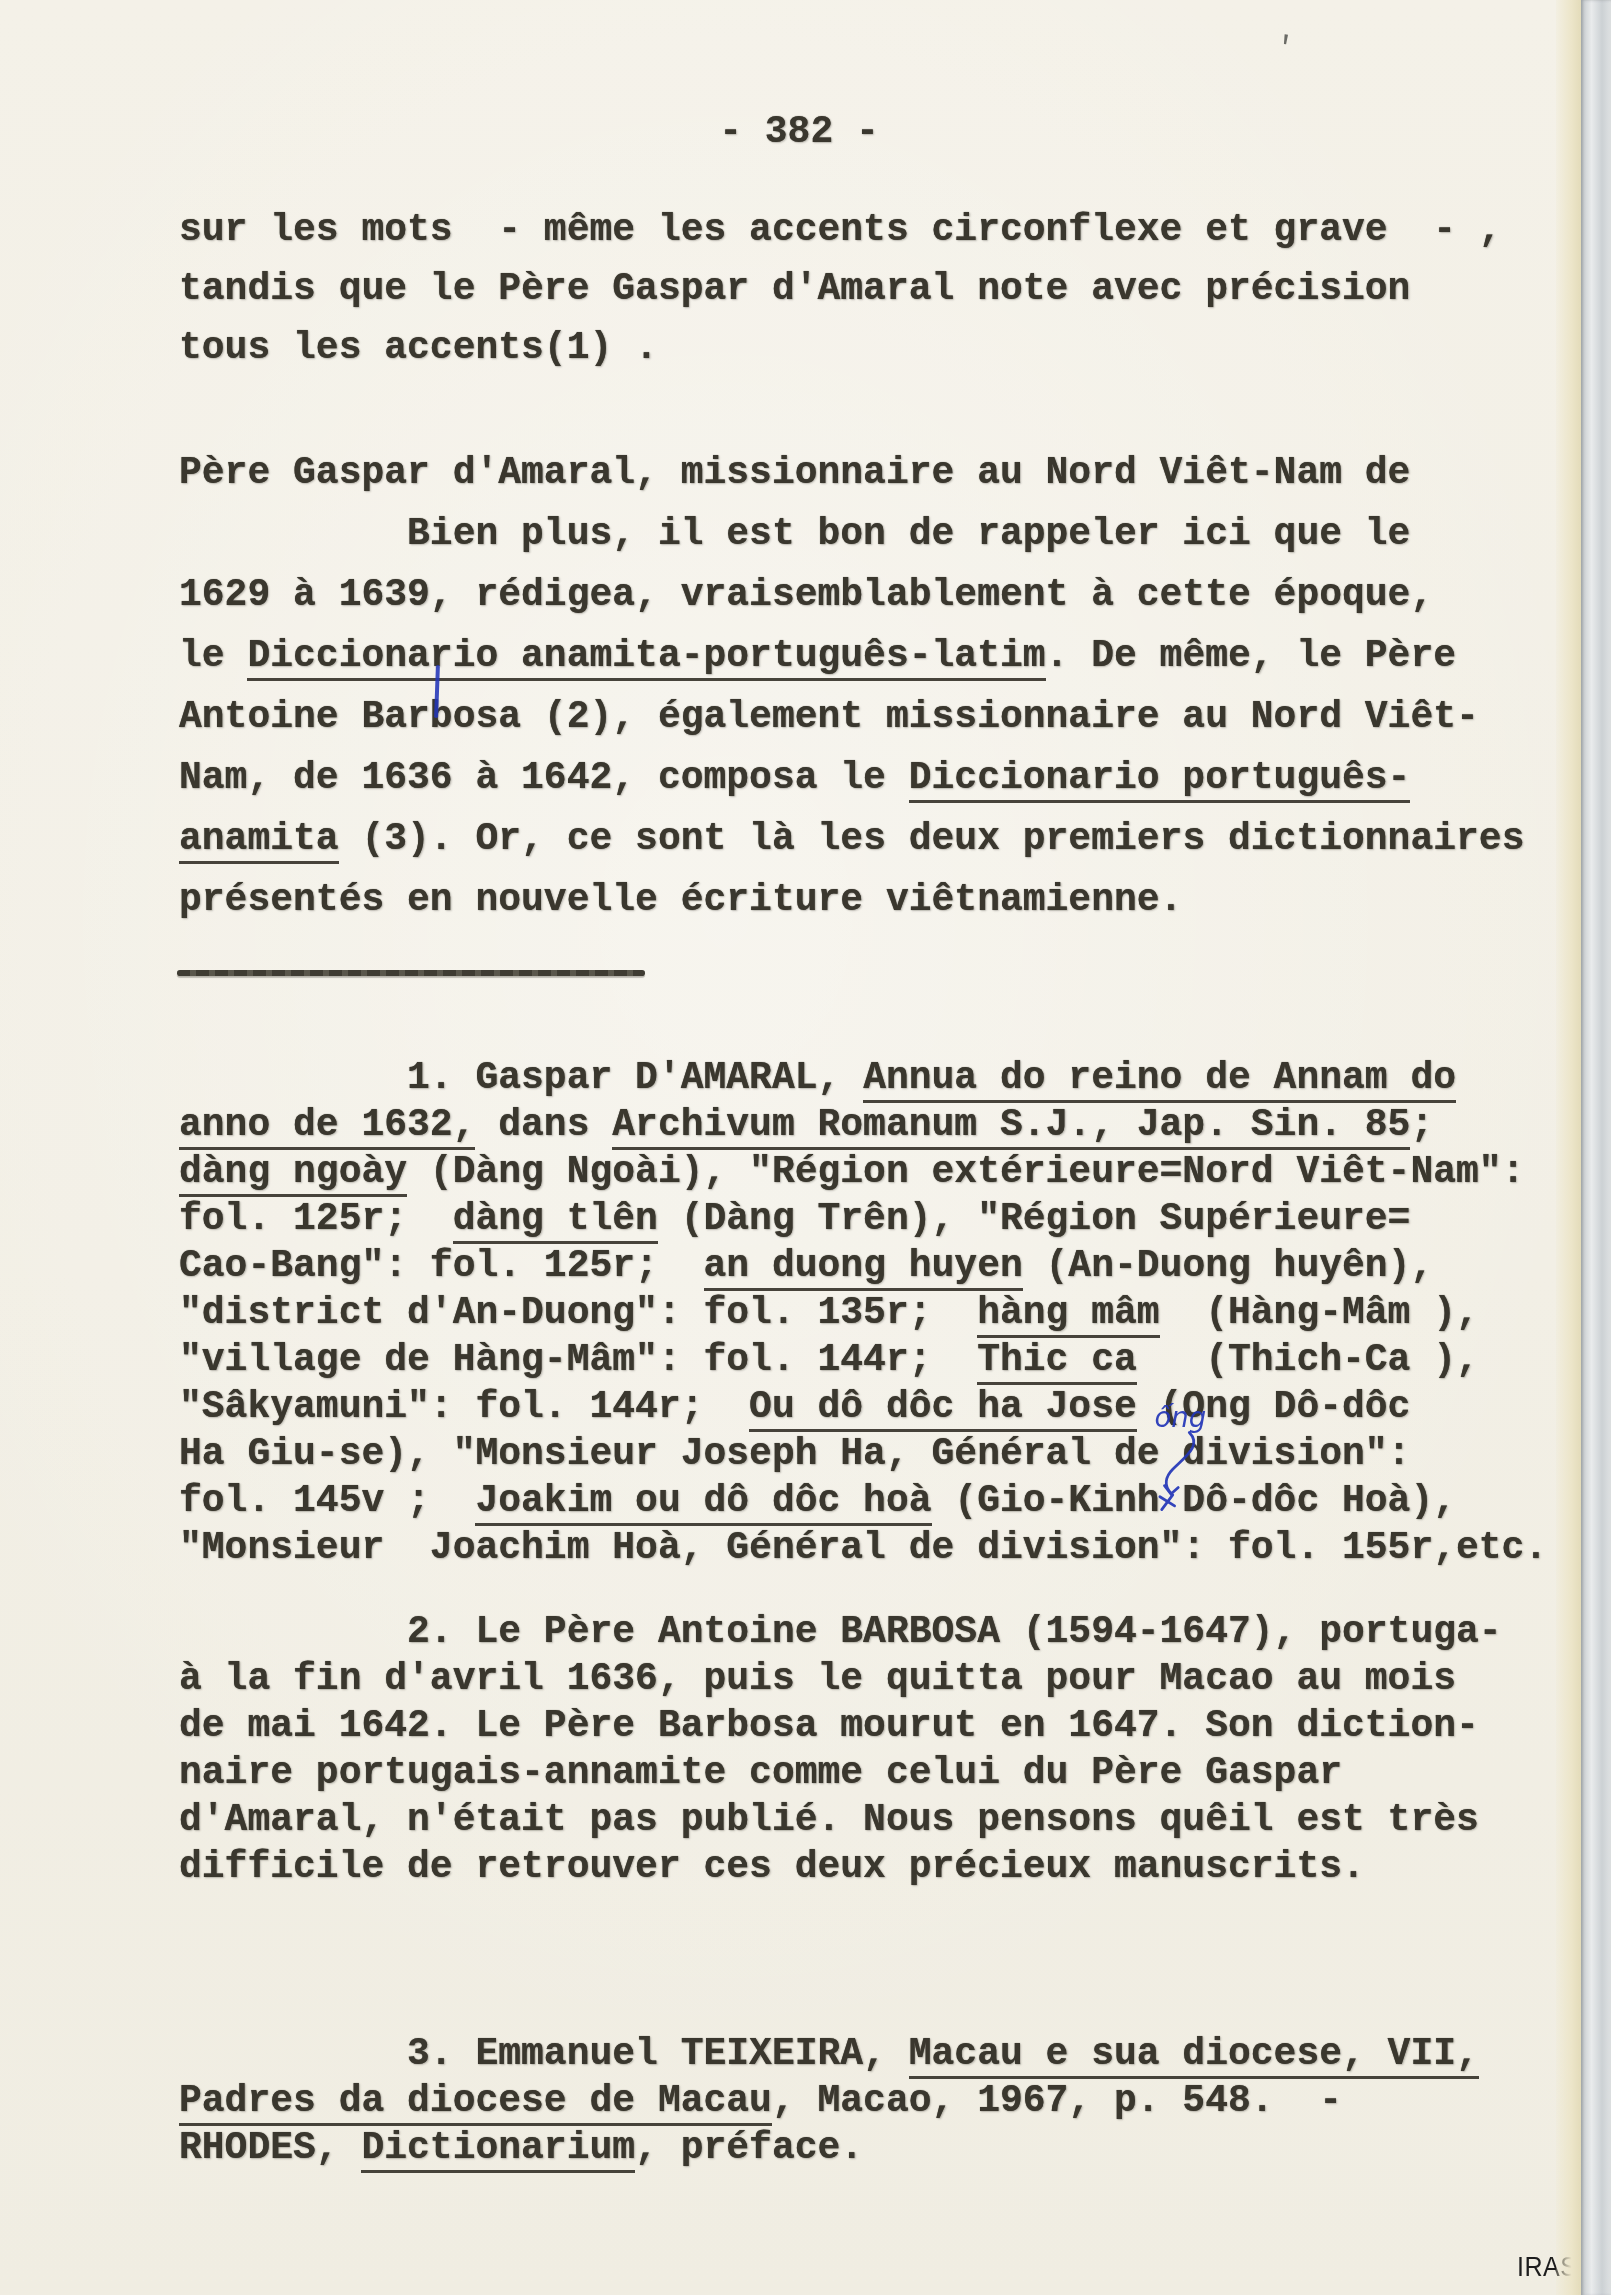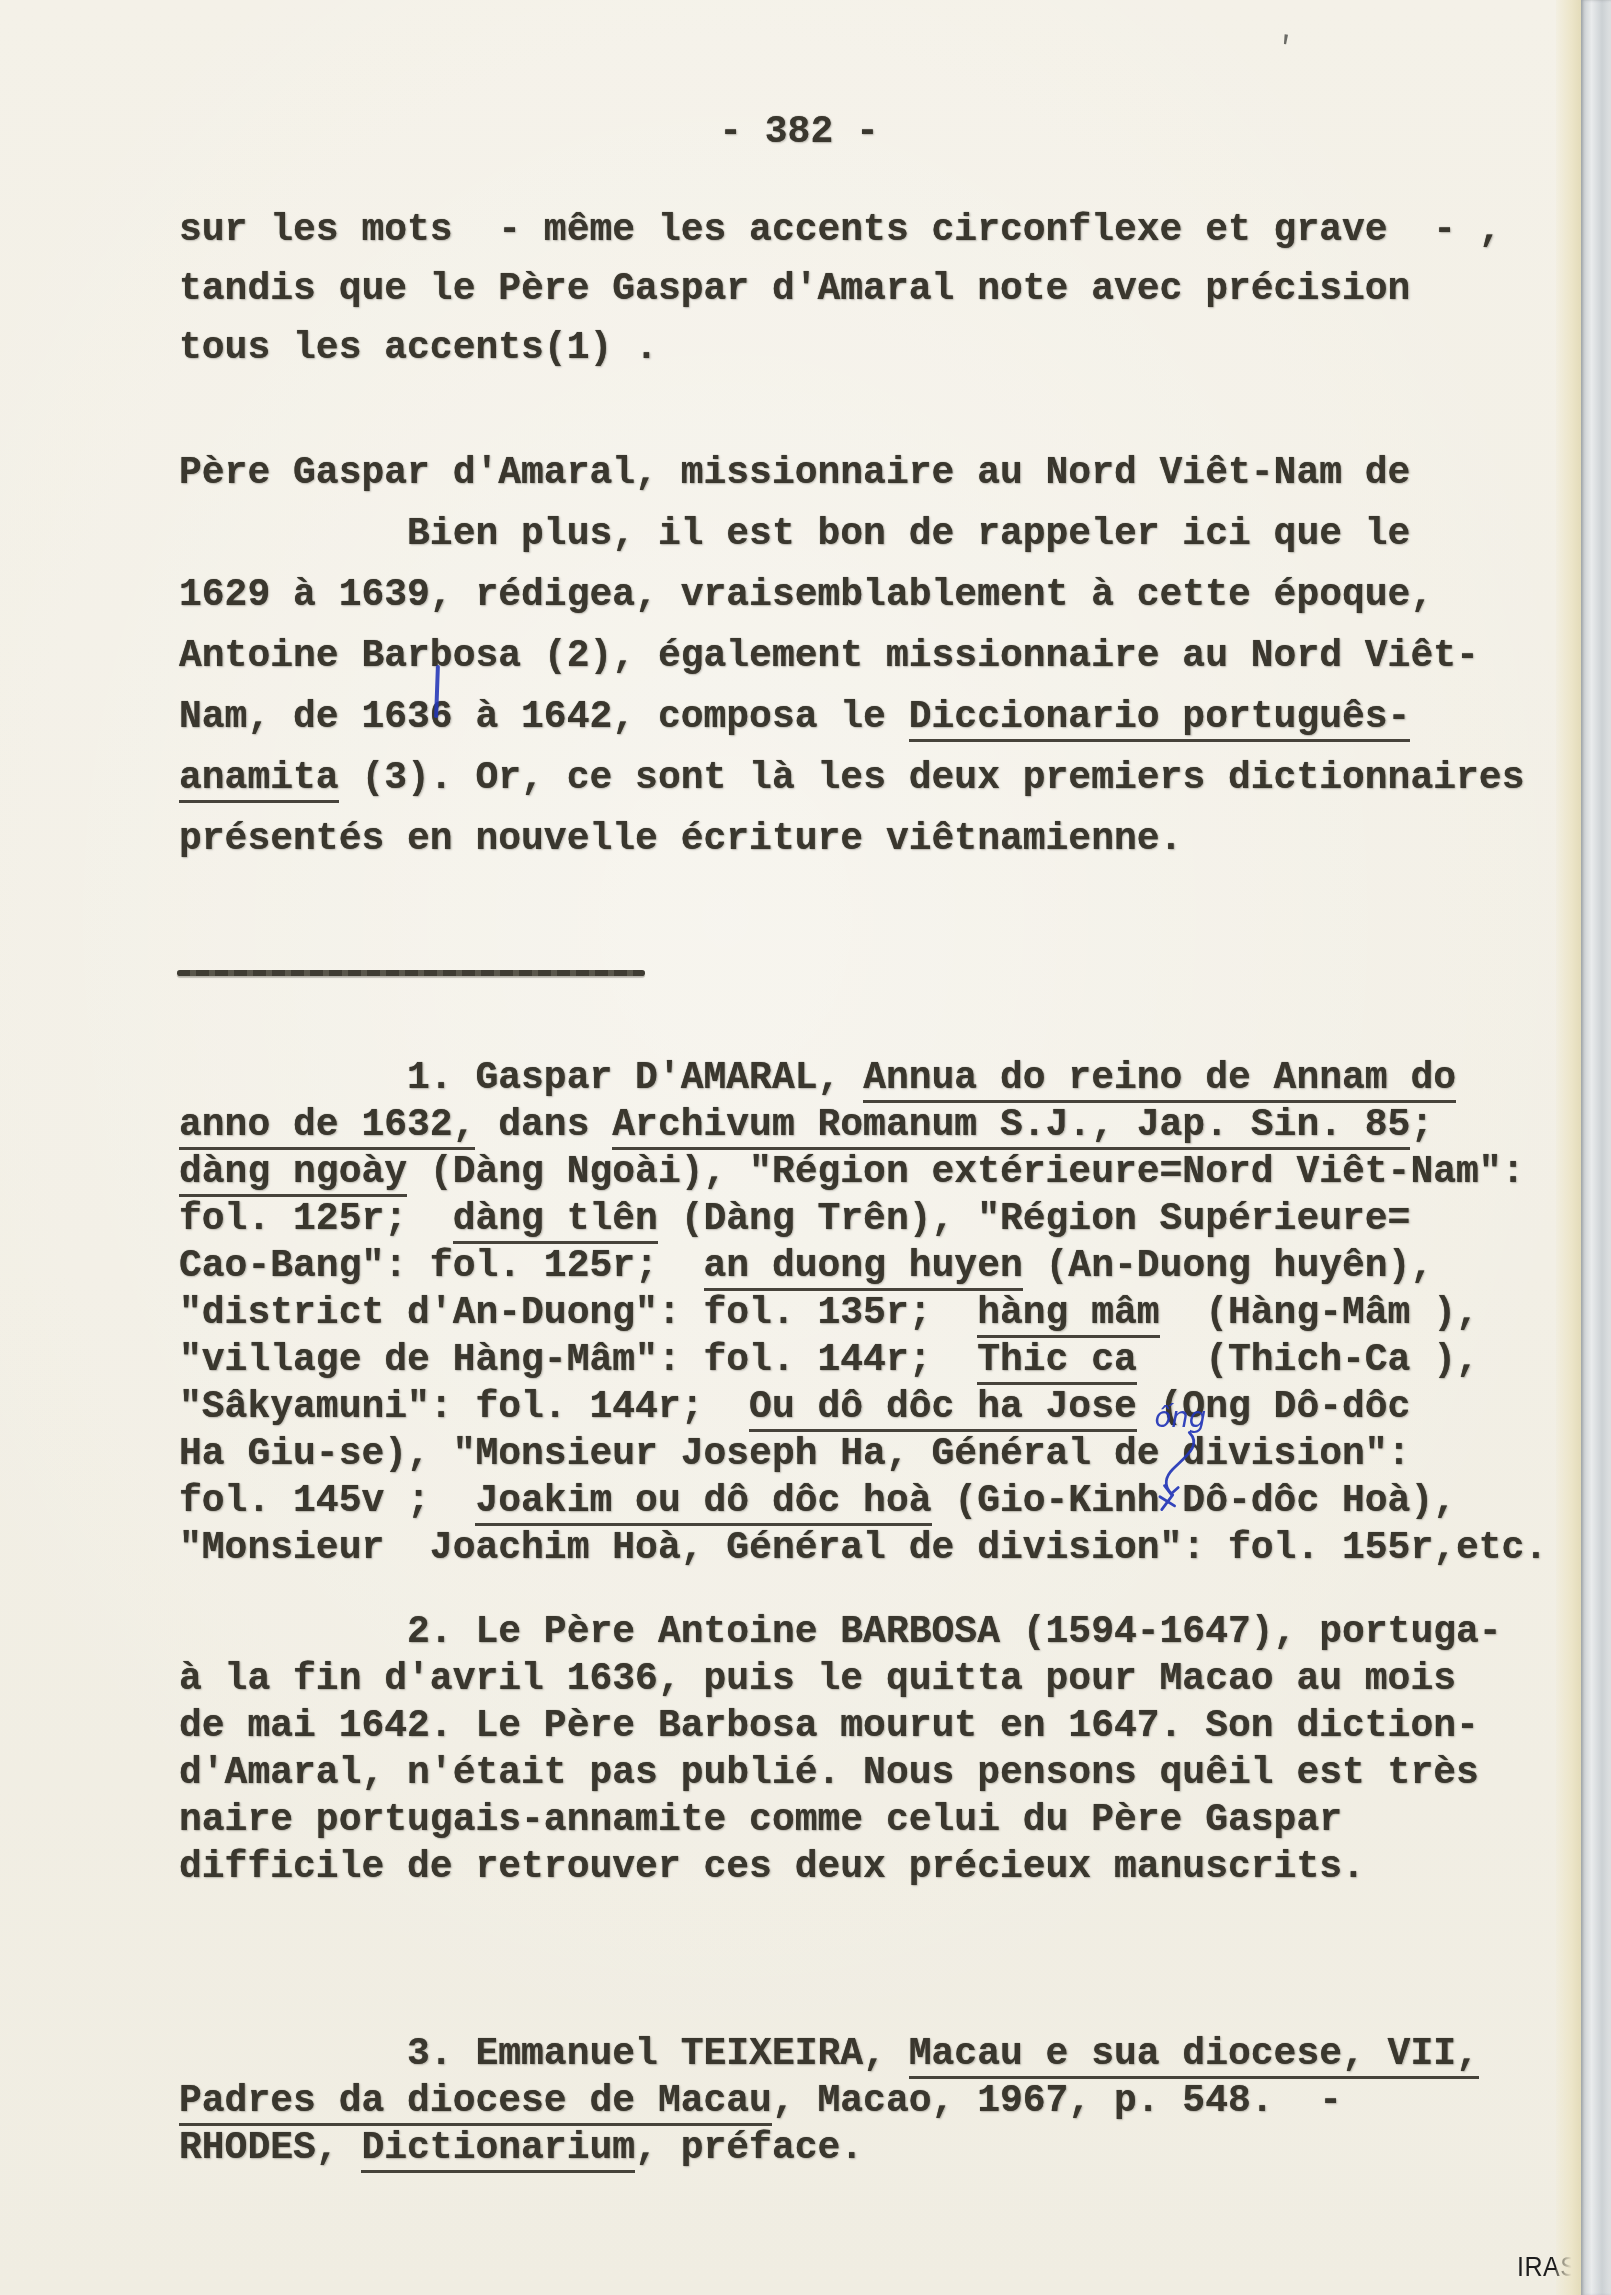--- a/index.html
+++ b/index.html
@@ -72,20 +72,21 @@
   <div id="para1" class="typewriter">
       <div class="line"><span>sur les mots  - même les accents circonflexe et grave  - ,</span></div>
       <div class="line"><span>tandis que le Père Gaspar d'Amaral note avec précision</span></div>
       <div class="line"><span>tous les accents(1) .</span></div>
     </div>
 
   <div id="para2" class="typewriter">
       <div class="line"><span>Père Gaspar d'Amaral, missionnaire au Nord Viêt-Nam de</span></div>
       <div class="line"><span>          Bien plus, il est bon de rappeler ici que le</span></div>
       <div class="line"><span>1629 à 1639, rédigea, vraisemblablement à cette époque,</span></div>
+      <div class="line"><span>le </span><span class="u">Diccionario anamita-português-latim</span><span>. De même, le Père</span></div>
       <div class="line"><span>Antoine Barbosa (2), également missionnaire au Nord Viêt-</span></div>
       <div class="line"><span>Nam, de 1636 à 1642, composa le </span><span class="u">Diccionario português-</span></div>
       <div class="line"><span class="u">anamita</span><span> (3). Or, ce sont là les deux premiers dictionnaires</span></div>
       <div class="line"><span>présentés en nouvelle écriture viêtnamienne.</span></div>
     </div>
 
   <div id="fnsep"></div>
 
   <div id="fn1" class="typewriter">
       <div class="line"><span>          1. Gaspar D'AMARAL, </span><span class="u">Annua do reino de Annam do</span></div>
@@ -98,22 +99,22 @@
       <div class="line"><span>"Sâkyamuni": fol. 144r;  </span><span class="u">Ou dô dôc ha Jose</span><span> (Ong Dô-dôc</span></div>
       <div class="line"><span>Ha Giu-se), "Monsieur Joseph Ha, Général de division":</span></div>
       <div class="line"><span>fol. 145v ;  </span><span class="u">Joakim ou dô dôc hoà</span><span> (Gio-Kinh Dô-dôc Hoà),</span></div>
       <div class="line"><span>"Monsieur  Joachim Hoà, Général de division": fol. 155r,etc.</span></div>
     </div>
 
   <div id="fn2" class="typewriter">
       <div class="line"><span>          2. Le Père Antoine BARBOSA (1594-1647), portuga-</span></div>
       <div class="line"><span>à la fin d'avril 1636, puis le quitta pour Macao au mois</span></div>
       <div class="line"><span>de mai 1642. Le Père Barbosa mourut en 1647. Son diction-</span></div>
+      <div class="line"><span>naire portugais-annamite comme celui du Père Gaspar</span></div>
       <div class="line"><span>d'Amaral, n'était pas publié. Nous pensons quêil est très</span></div>
-      <div class="line"><span>naire portugais-annamite comme celui du Père Gaspar</span></div>
       <div class="line"><span>difficile de retrouver ces deux précieux manuscrits.</span></div>
     </div>
 
   <div id="fn3" class="typewriter">
       <div class="line"><span>          3. Emmanuel TEIXEIRA, </span><span class="u">Macau e sua diocese, VII,</span></div>
       <div class="line"><span class="u">Padres da diocese de Macau</span><span>, Macao, 1967, p. 548.  -</span></div>
       <div class="line"><span>RHODES, </span><span class="u">Dictionarium</span><span>, préface.</span></div>
     </div>
 
   <div id="blue-stroke"></div>

